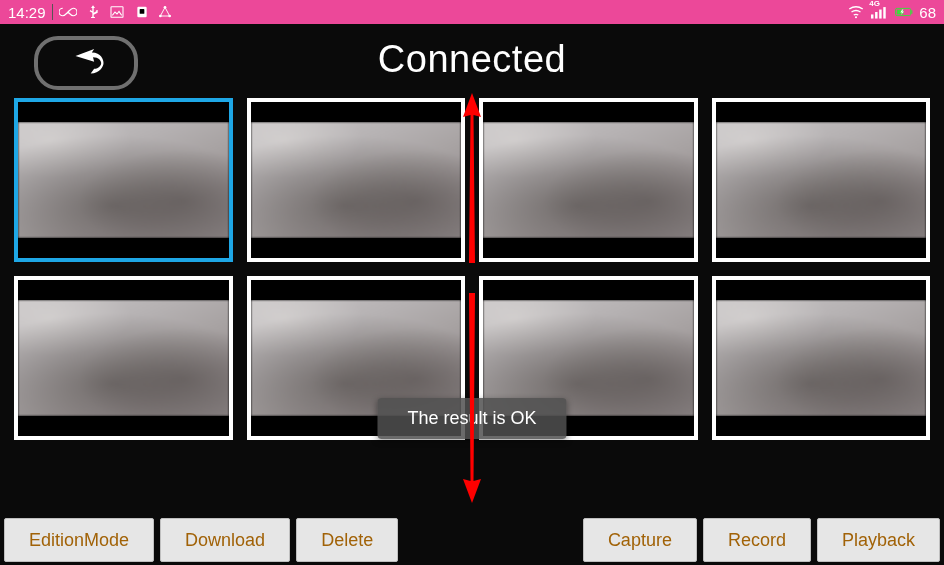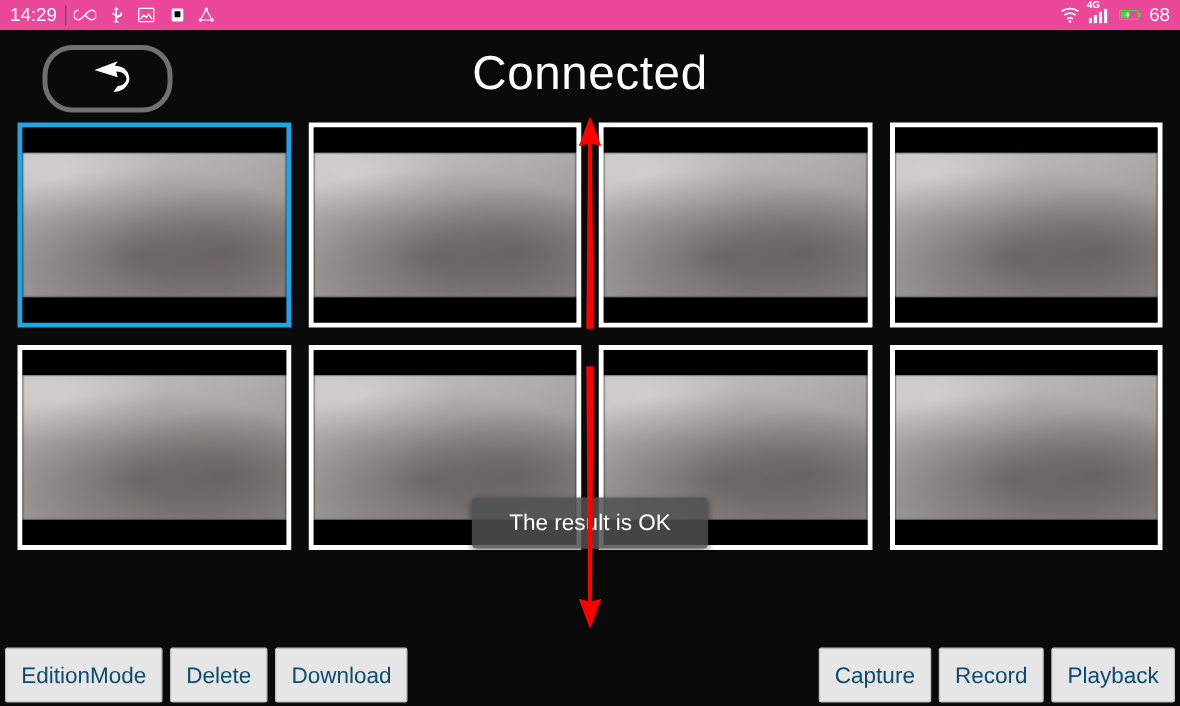--- a/index.html
+++ b/index.html
@@ -22,21 +22,21 @@
       radial-gradient(ellipse 70% 60% at 15% 15%, rgba(225,222,220,.5) 0%, rgba(225,222,220,0) 55%),
       linear-gradient(155deg,#c9c6c7 0%,#b5b1b2 35%,#a8a3a3 55%,#9a9394 75%,#8d8687 100%);
     filter:blur(1px);
   }
   .toast{position:absolute;left:50%;transform:translateX(-50%);top:398px;background:rgba(80,80,80,.85);color:#fff;font-size:18px;padding:10px 30px;border-radius:4px;z-index:30;box-shadow:0 2px 6px rgba(0,0,0,.4);}
   .annot{position:absolute;left:459px;top:93px;width:26px;height:410px;z-index:40;pointer-events:none;}
   .annot svg{display:block;}
   .bottom{position:absolute;left:0;bottom:0;width:100%;height:50px;display:flex;align-items:center;padding:0 4px;box-sizing:border-box;}
   .btn-group{display:flex;gap:6px;}
   .spacer{flex:1;}
-  .btn{background:#e6e6e6;color:#0c4a6e;border:1px solid #bfbfbf;font-size:18px;height:42px;padding:0 12px;display:flex;align-items:center;justify-content:center;cursor:pointer;border-radius:2px;}
+  .btn{background:#e6e6e6;color:#a16207;border:1px solid #bfbfbf;font-size:18px;height:42px;padding:0 24px;display:flex;align-items:center;justify-content:center;cursor:pointer;border-radius:2px;}
 </style>
 </head>
 <body>
 
 <div class="status-bar">
   <div class="sb-left">
     <span>14:29</span>
     <span class="sb-divider"></span>
     <span class="sb-ico">
       <svg viewBox="0 0 24 12" width="20" height="12">
@@ -170,22 +170,22 @@
 <div class="annot">
   <svg viewBox="0 0 26 410" width="26" height="410">
     <polygon points="13,0 22,24 14.5,22 16,170 10,170 11.5,22 4,24" fill="#ff0000"></polygon>
     <polygon points="13,410 22,386 14.5,388 16,200 10,200 11.5,388 4,386" fill="#ff0000"></polygon>
   </svg>
 </div>
 
 <div class="bottom">
   <div class="btn-group">
     <div class="btn">EditionMode</div>
+    <div class="btn">Download</div>
     <div class="btn">Delete</div>
-    <div class="btn">Download</div>
   </div>
   <div class="spacer"></div>
   <div class="btn-group">
     <div class="btn">Capture</div>
     <div class="btn">Record</div>
     <div class="btn">Playback</div>
   </div>
 </div>
 
 </body></html>

